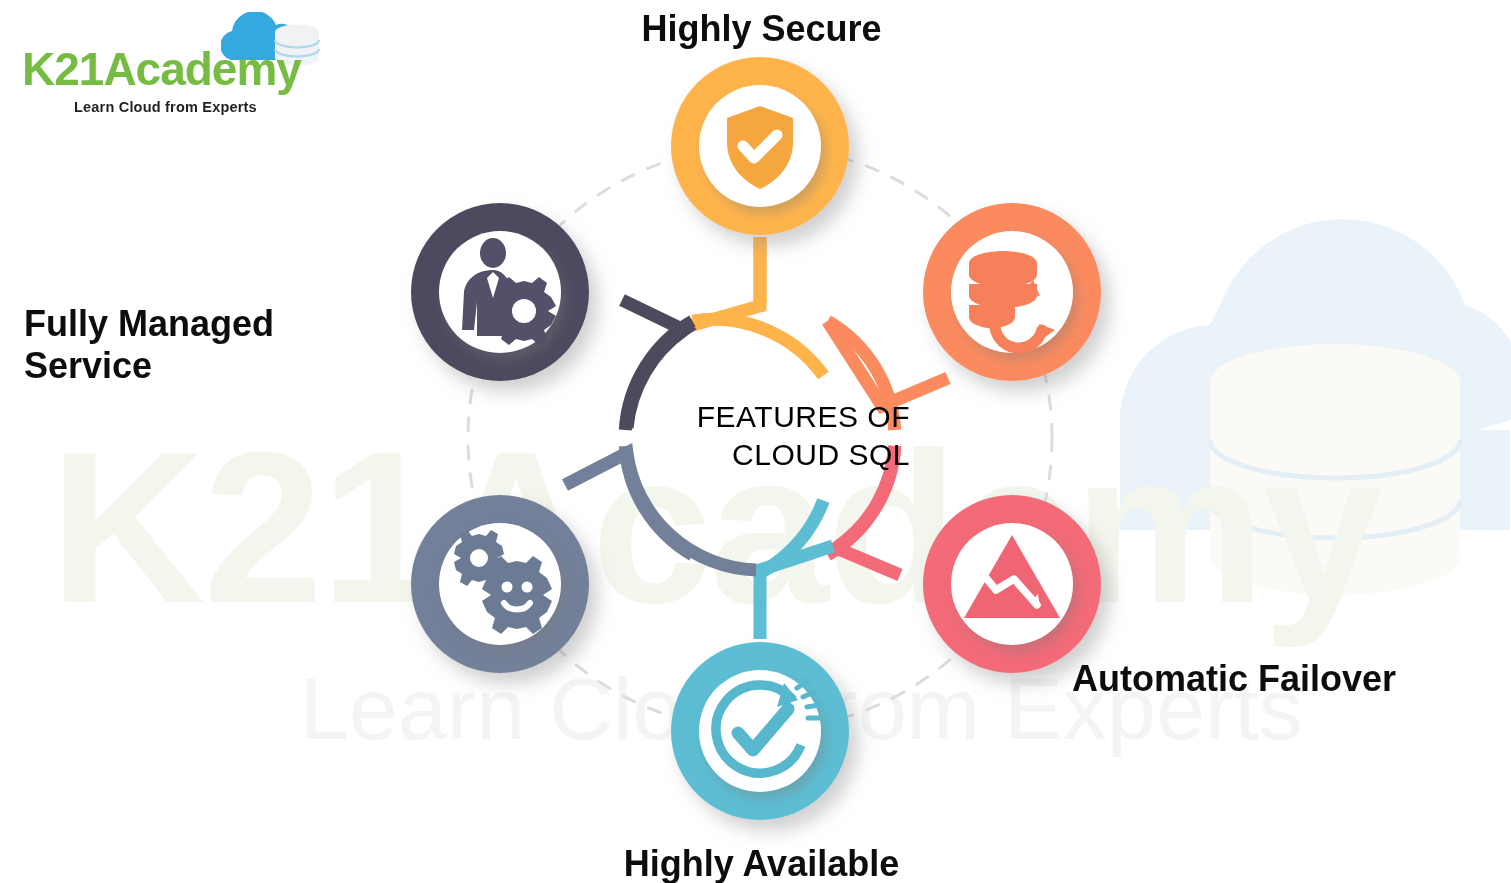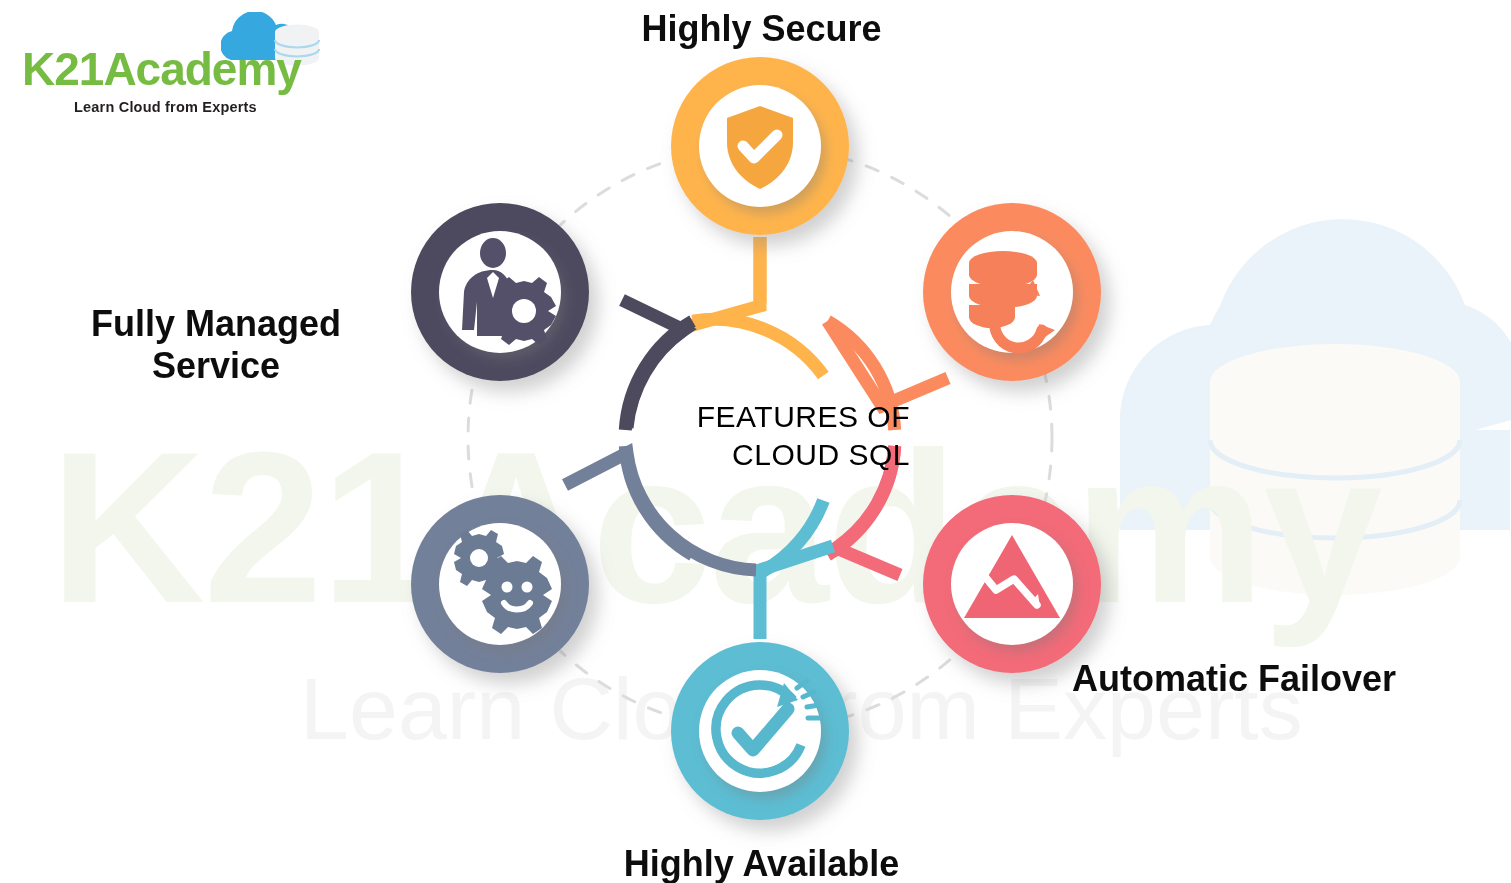--- a/index.html
+++ b/index.html
@@ -45,21 +45,21 @@
   .node-label{
     position:absolute;
     font-size:36px;font-weight:700;color:#0d0d0d;
     line-height:1.18;white-space:pre-line;
   }
   .lbl-secure   {left:584px;top:8px;  width:355px;text-align:center;}
   .lbl-backups  {left:1086px;top:329px;width:420px;text-align:left;}
   .lbl-failover {left:1072px;top:658px;width:420px;text-align:left;}
   .lbl-available{left:584px;top:843px; width:355px;text-align:center;}
   .lbl-friendly {left:0px;  top:617px; width:410px;text-align:right;}
-  .lbl-managed  {left:12px;  top:303px; width:408px;text-align:center;}
+  .lbl-managed  {left:0px;  top:303px; width:408px;text-align:left;padding-left:24px;}
 
   
   .center-text{
     position:absolute;left:610px;top:398px;width:300px;
     text-align:right;font-size:30px;font-weight:400;color:#000000;
     line-height:1.28;letter-spacing:.5px;white-space:pre-line;
   }
 </style>
 </head>
 <body>

